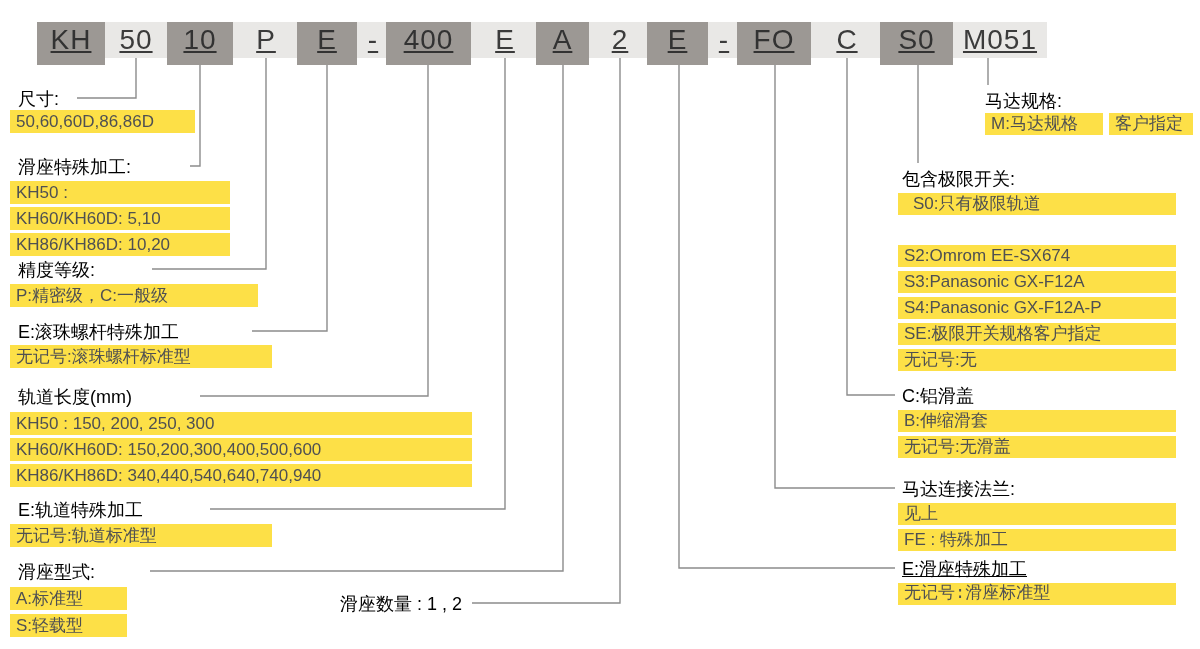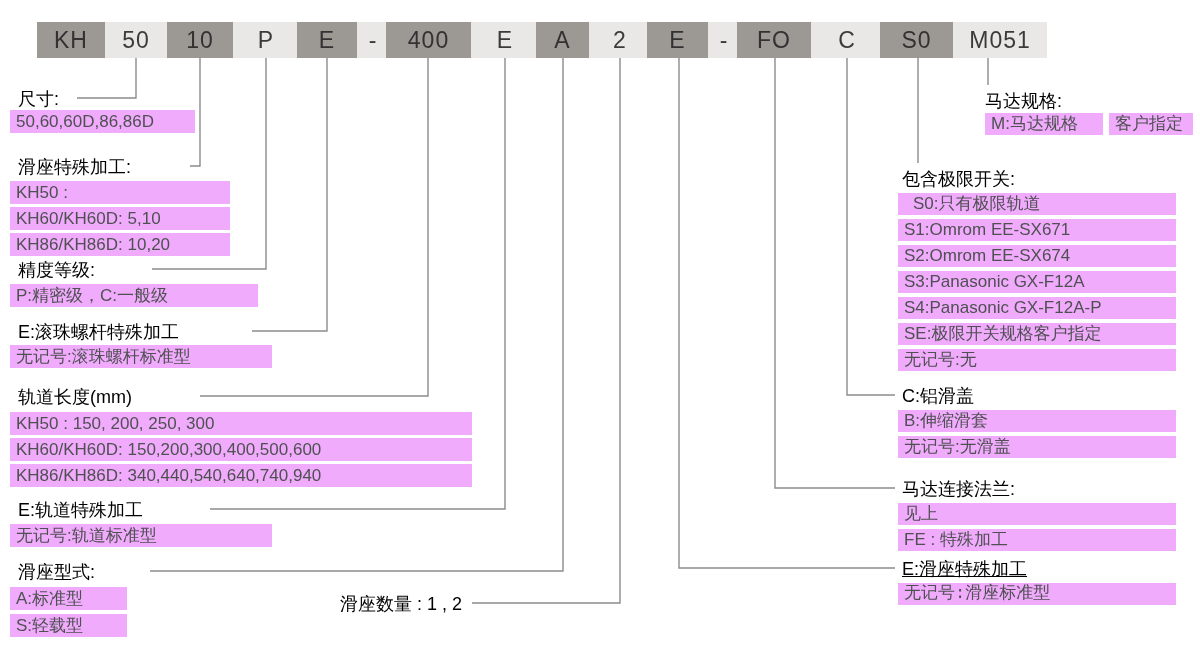--- a/index.html
+++ b/index.html
@@ -1,24 +1,24 @@
 <!DOCTYPE html>
 <html><head>
 <meta charset="utf-8">
 <style>
   html,body{margin:0;padding:0;background:#fff;}
   .canvas{position:relative;width:1200px;height:649px;background:#ffffff;
           font-family:"Liberation Sans","DejaVu Sans",sans-serif;overflow:hidden;}
   .lines{position:absolute;left:0;top:0;width:1200px;height:649px;}
   .bar-strip{position:absolute;left:37px;top:22px;width:1010px;height:36px;background:#e9e8e6;}
-  .seg{position:absolute;top:22px;height:36px;line-height:36px;text-align:center;
-       font-size:23px;color:#3b3b3b;letter-spacing:1px;}
+  .seg{position:absolute;top:22px;height:43px;line-height:36px;text-align:center;
+       font-size:28px;color:#3b3b3b;letter-spacing:1px;text-decoration:underline;}
   .seg.dark{background:#9c9894;color:#323232;}
   .lbl{position:absolute;font-size:18px;color:#000000;white-space:nowrap;}
-  .hl{position:absolute;height:23px;line-height:23px;background:#f0abfc;color:#4f5052;
+  .hl{position:absolute;height:23px;line-height:23px;background:#fde047;color:#4f5052;
       font-size:17px;padding-left:6px;white-space:nowrap;box-sizing:border-box;}
   .hl.r{height:22px;line-height:22px;}
 </style>
 </head>
 <body>
 
 <div class="canvas">
 
   <svg class="lines" viewBox="0 0 1200 649" fill="none" stroke="#8c8c8c" stroke-width="1.4">
     <polyline points="77,98 136,98 136,58"></polyline>
@@ -81,21 +81,20 @@
   <span class="hl" style="left:10px;top:614px;width:117px;">S:轻载型</span>
 
   <span class="lbl" style="left:340px;top:592px;">滑座数量 : 1 , 2</span>
 
   <span class="lbl" style="left:985px;top:89px;">马达规格:</span>
   <span class="hl r" style="left:985px;top:113px;width:118px;">M:马达规格</span>
   <span class="hl r" style="left:1109px;top:113px;width:84px;">客户指定</span>
 
   <span class="lbl" style="left:902px;top:167px;">包含极限开关:</span>
   <span class="hl r" style="left:898px;top:193px;width:278px;padding-left:15px;">S0:只有极限轨道</span>
-  <span class="hl r" style="left:898px;top:219px;width:278px;">S1:Omrom EE-SX671</span>
   <span class="hl r" style="left:898px;top:245px;width:278px;">S2:Omrom EE-SX674</span>
   <span class="hl r" style="left:898px;top:271px;width:278px;">S3:Panasonic GX-F12A</span>
   <span class="hl r" style="left:898px;top:297px;width:278px;">S4:Panasonic GX-F12A-P</span>
   <span class="hl r" style="left:898px;top:349px;width:278px;">无记号:无</span>
   <span class="hl r" style="left:898px;top:323px;width:278px;">SE:极限开关规格客户指定</span>
 
   <span class="lbl" style="left:902px;top:384px;">C:铝滑盖</span>
   <span class="hl r" style="left:898px;top:410px;width:278px;">B:伸缩滑套</span>
   <span class="hl r" style="left:898px;top:436px;width:278px;">无记号:无滑盖</span>
 

